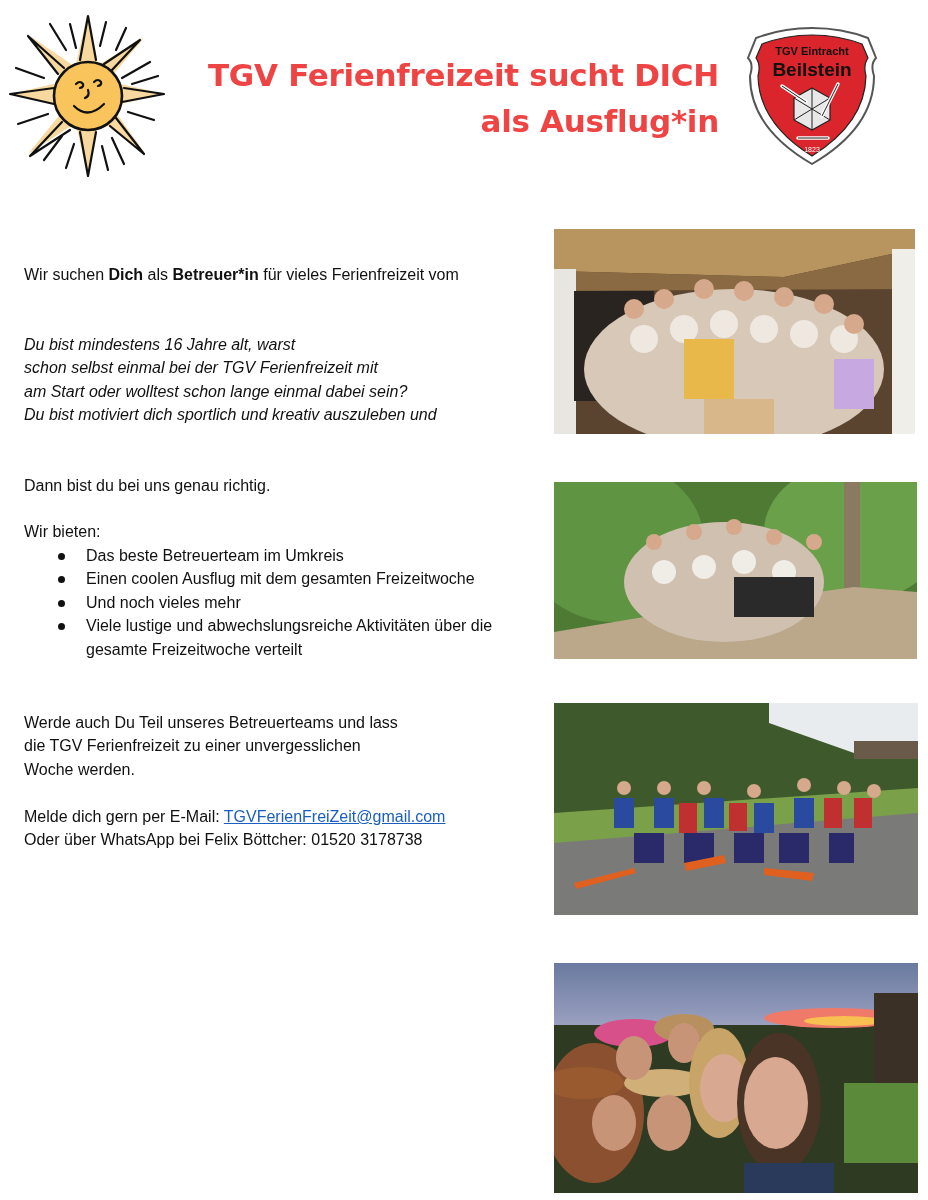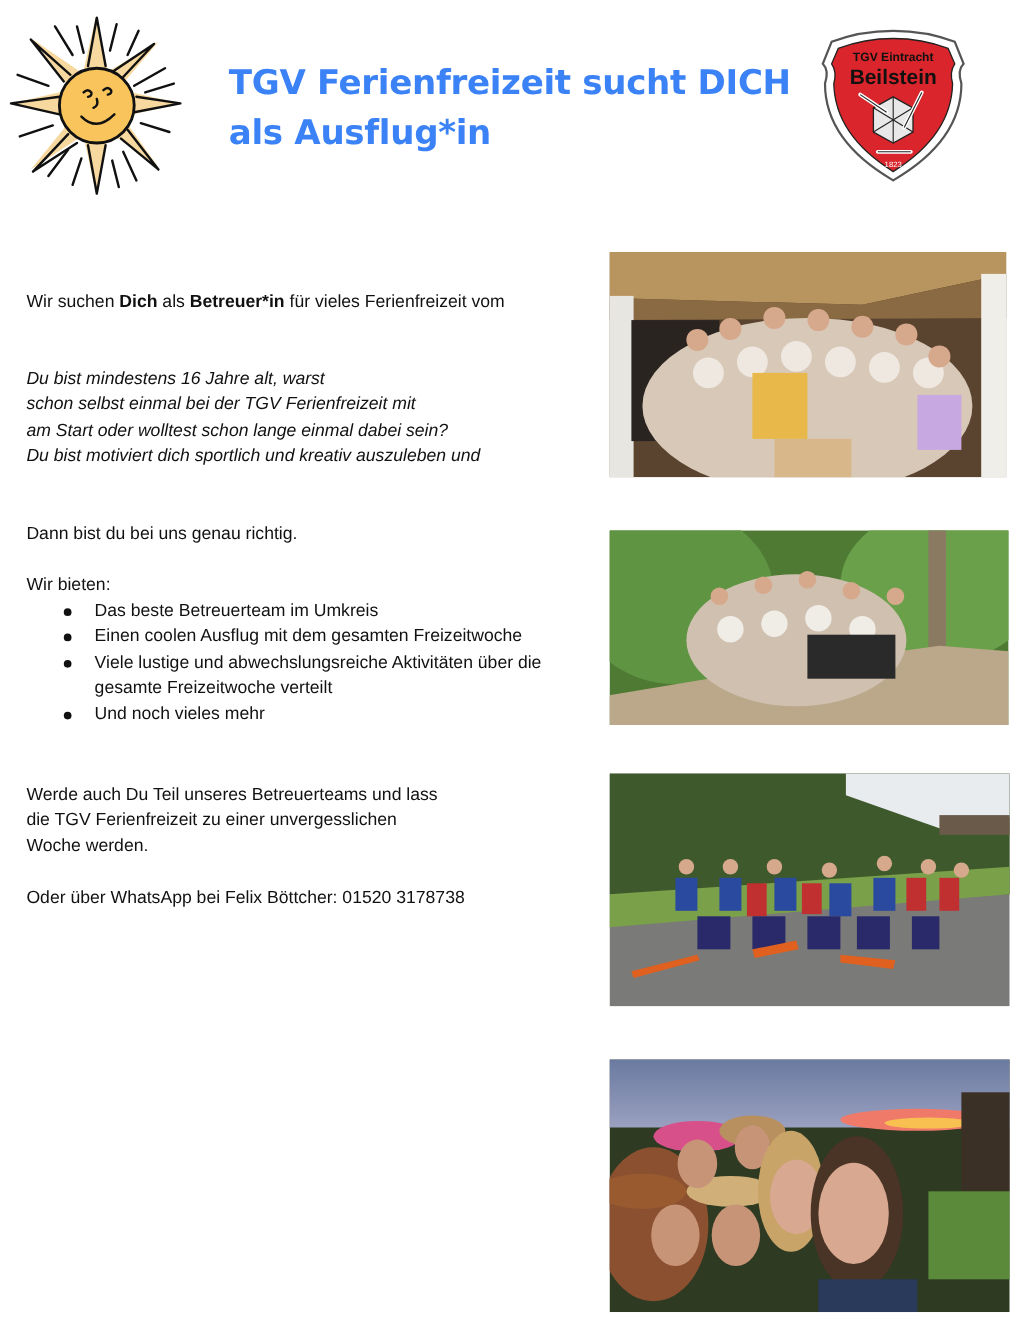--- a/index.html
+++ b/index.html
@@ -1,18 +1,18 @@
 <!DOCTYPE html>
 <html><head>
 <meta charset="utf-8">
 <style>
   html,body{margin:0;padding:0;background:#fff;}
   body{width:928px;height:1200px;position:relative;overflow:hidden;font-family:"Liberation Sans",sans-serif;color:#111;}
   .abs{position:absolute;}
-  .title{left:208px;top:52px;font-family:"DejaVu Sans",sans-serif;font-weight:bold;font-size:31px;line-height:46px;color:#3b82f6;letter-spacing:-0.3px;}
+  .title{left:208px;top:52px;font-family:"DejaVu Sans",sans-serif;font-weight:bold;font-size:31px;line-height:46px;color:#ef4444;letter-spacing:-0.3px;text-align:right;}
   .body-text{font-family:"Liberation Sans",sans-serif;font-size:16px;line-height:23.4px;color:#111;}
   .line{display:block;white-space:nowrap;}
   b{font-weight:bold;}
   .bullets{list-style:none;margin:0;padding:0;}
   .bullets li{position:relative;padding-left:62px;}
   .bullets li .dot{position:absolute;left:34px;top:9px;width:7px;height:7px;border-radius:50%;background:#111;}
   .link{color:#1a5fc0;text-decoration:underline;}
   .photo{position:absolute;overflow:hidden;}
   .photo svg{display:block;width:100%;height:100%;}
 </style>
@@ -107,31 +107,32 @@
   <span class="line">am Start oder wolltest schon lange einmal dabei sein?</span>
   <span class="line">Du bist motiviert dich sportlich und kreativ auszuleben und</span>
 </div>
 
 <div class="abs body-text" style="left:24px;top:474px;">Dann bist du bei uns genau richtig.</div>
 
 <div class="abs body-text" style="left:24px;top:520px;">Wir bieten:</div>
 <ul class="abs body-text bullets" style="left:24px;top:544px;">
   <li><span class="dot"></span><span>Das beste Betreuerteam im Umkreis</span></li>
   <li><span class="dot"></span><span>Einen coolen Ausflug mit dem gesamten Freizeitwoche</span></li>
+  <li><span class="dot"></span><span>Und noch vieles mehr</span></li>
   <li><span class="dot"></span><span>Viele lustige und abwechslungsreiche Aktivitäten über die</span><br><span>gesamte Freizeitwoche verteilt</span></li>
-  <li><span class="dot"></span><span>Und noch vieles mehr</span></li>
 </ul>
 
 <div class="abs body-text" style="left:24px;top:711px;">
   <span class="line">Werde auch Du Teil unseres Betreuerteams und lass</span>
   <span class="line">die TGV Ferienfreizeit zu einer unvergesslichen</span>
   <span class="line">Woche werden.</span>
 </div>
 
 <div class="abs body-text" style="left:24px;top:805px;">
+  <span class="line"><span>Melde dich gern per E-Mail: </span><a class="link">TGVFerienFreiZeit@gmail.com</a></span>
   <span class="line">Oder über WhatsApp bei Felix Böttcher: 01520 3178738</span>
 </div>
 
 <div class="photo" style="left:554px;top:229px;width:361px;height:205px;">
   <svg viewBox="0 0 361 205" preserveAspectRatio="none">
     <rect width="361" height="205" fill="#5a4430"></rect>
     <polygon points="0,0 361,0 361,20 230,48 0,42" fill="#b8955e"></polygon>
     <polygon points="0,42 230,48 361,20 361,60 0,62" fill="#8a6a42"></polygon>
     <rect x="0" y="40" width="22" height="165" fill="#e8e6e0"></rect>
     <rect x="338" y="20" width="23" height="185" fill="#f0eee8"></rect>

